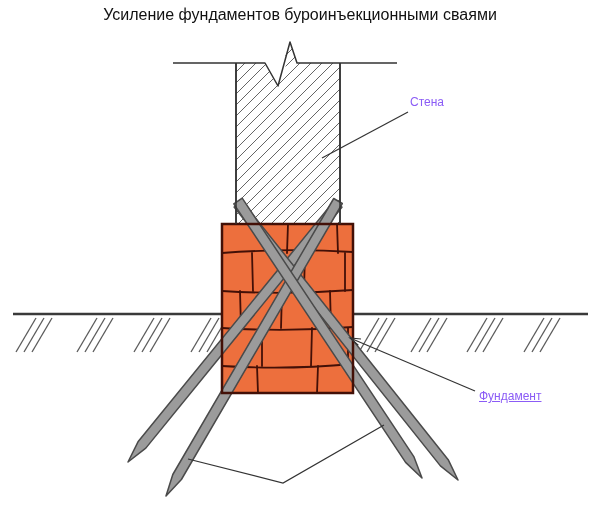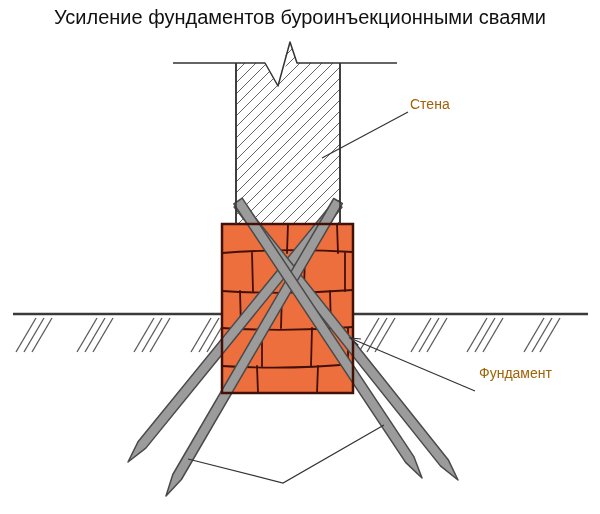--- a/index.html
+++ b/index.html
@@ -6,31 +6,31 @@
   .canvas{
     position:relative;
     width:600px;height:514px;
     background:#fff;
     font-family:"Liberation Sans", sans-serif;
     overflow:hidden;
   }
   .diagram-svg{position:absolute;left:0;top:0;}
   .label{
     position:absolute;
-    color:#a16207;
-    font-size:14px;
+    color:#8b5cf6;
+    font-size:12px;
     line-height:1.15;
     white-space:nowrap;
   }
   .title{
     position:absolute;
     left:0;right:0;top:6px;
     text-align:center;
     color:#111;
-    font-size:20px;
+    font-size:16px;
     white-space:nowrap;
   }
 </style>
 </head>
 <body>
 
 <div class="canvas">
 
   <div class="title">Усиление фундаментов буроинъекционными сваями</div>
 
@@ -111,15 +111,15 @@
 
     <g stroke="#333" stroke-width="1.2" fill="none">
       <line x1="408" y1="112" x2="322" y2="158"></line>
       <line x1="475" y1="391" x2="350" y2="338"></line>
       <polyline points="361,339 350,338 358.3,345.2"></polyline>
       <polyline points="188,459 283,483 384,425"></polyline>
     </g>
   </svg>
 
   <div class="label" style="left:410px;top:96px;">Стена</div>
-  <div class="label" style="left:479px;top:365px;">Фундамент</div>
+  <div class="label" style="left:479px;top:390px;text-decoration:underline;">Фундамент</div>
 
 </div>
 
 </body></html>

